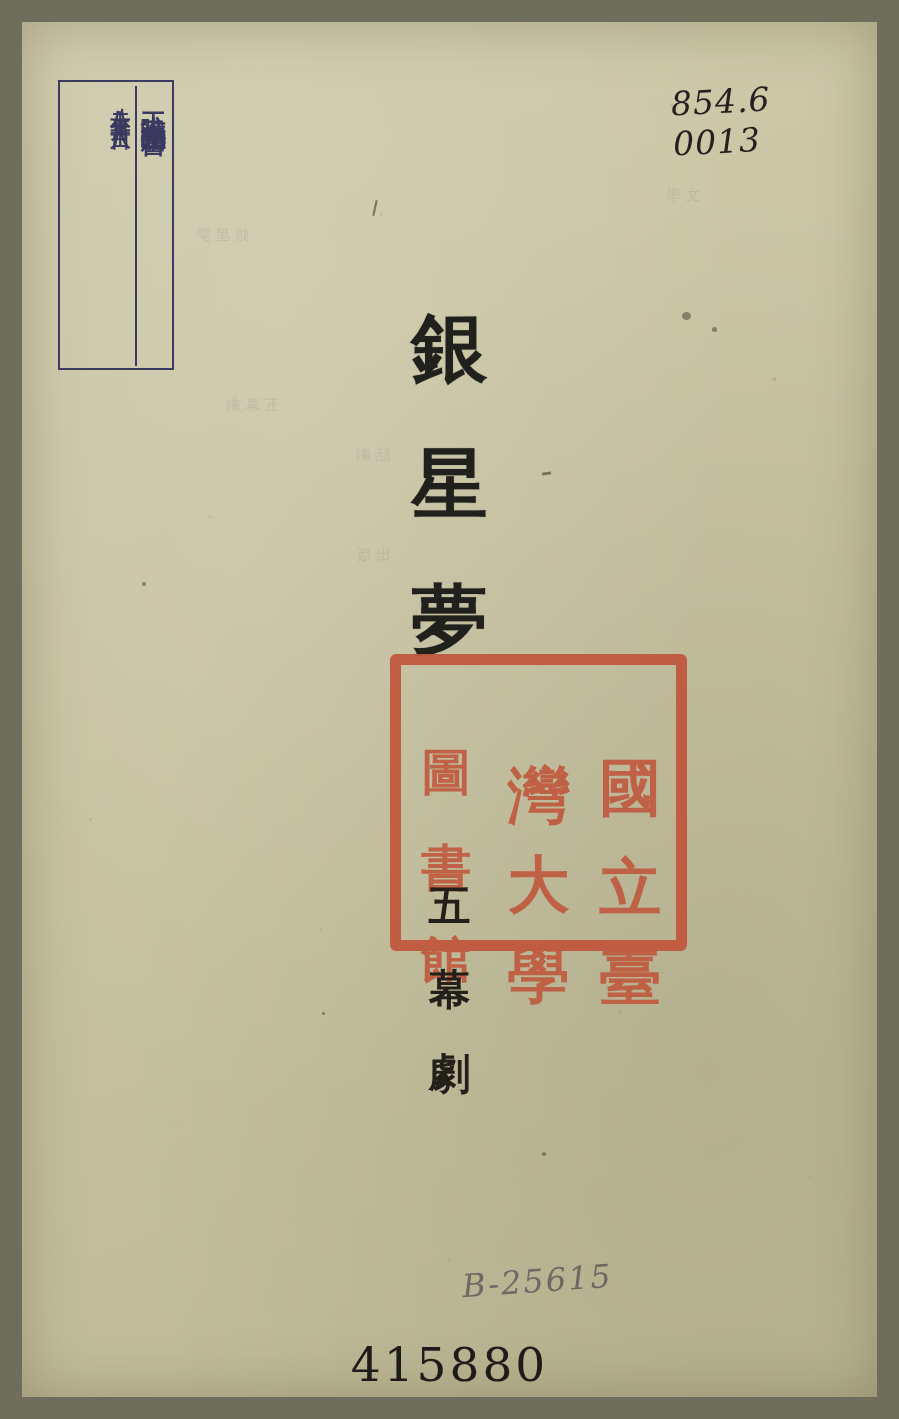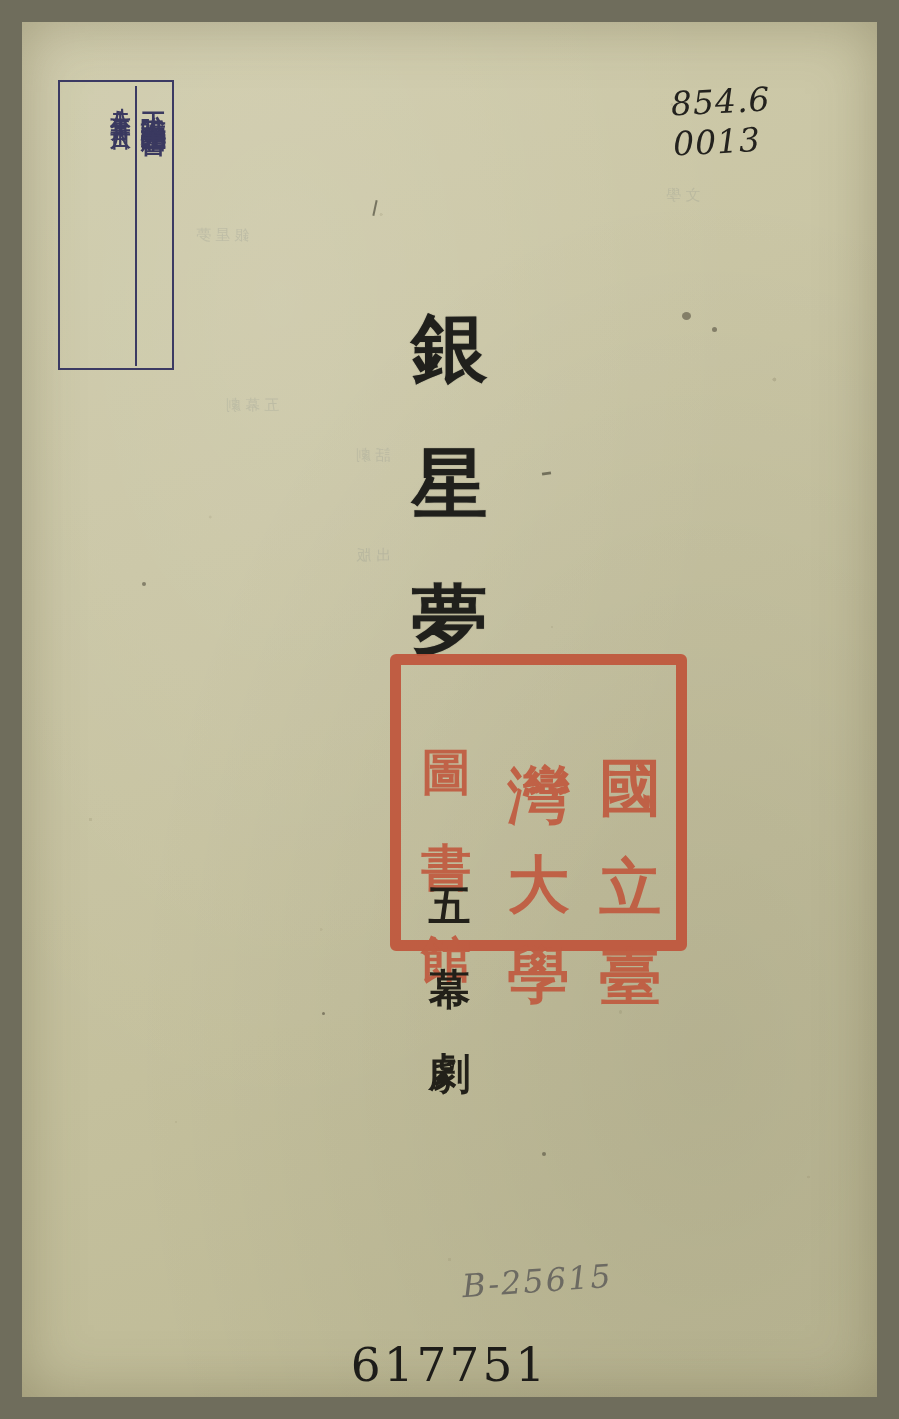--- a/index.html
+++ b/index.html
@@ -280,16 +280,16 @@
     </div>
 
     <div id="subtitle">
       <span class="ch">五</span>
       <span class="ch">幕</span>
       <span class="ch">劇</span>
     </div>
 
     <div class="handwriting" id="pencilmark">B-25615</div>
 
-    <div id="accession">617751</div>
+    <div id="accession">415880</div>
 
   </div>
 </div>
 
 </body></html>

